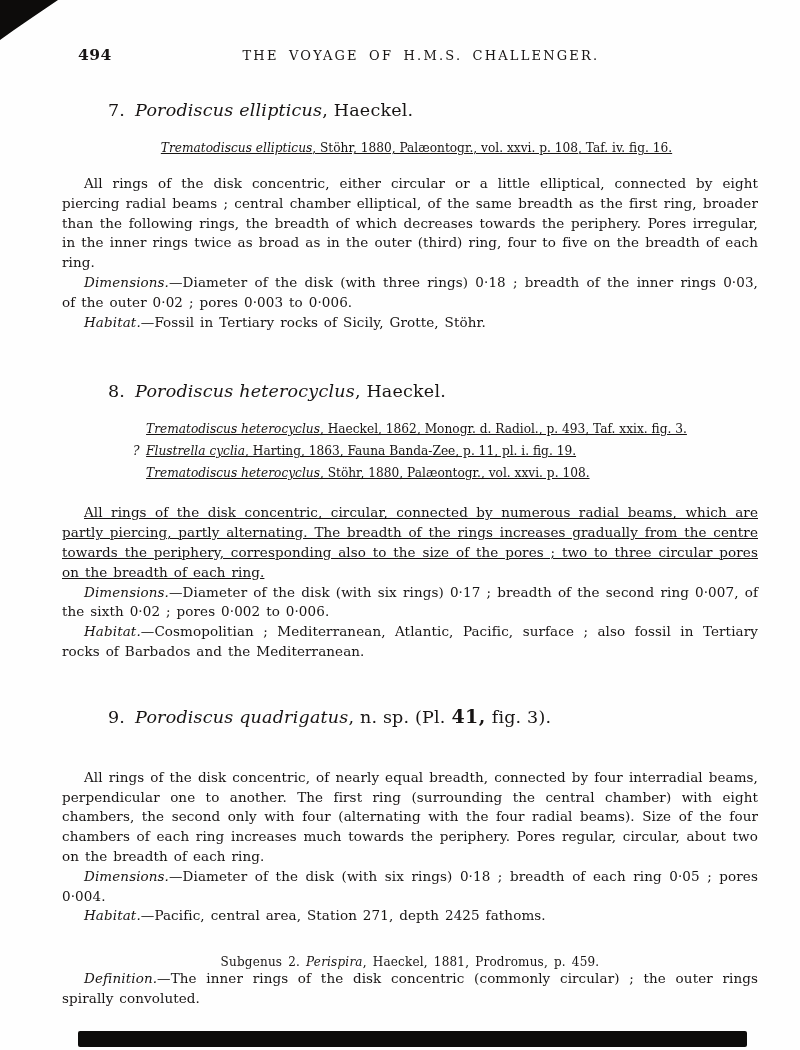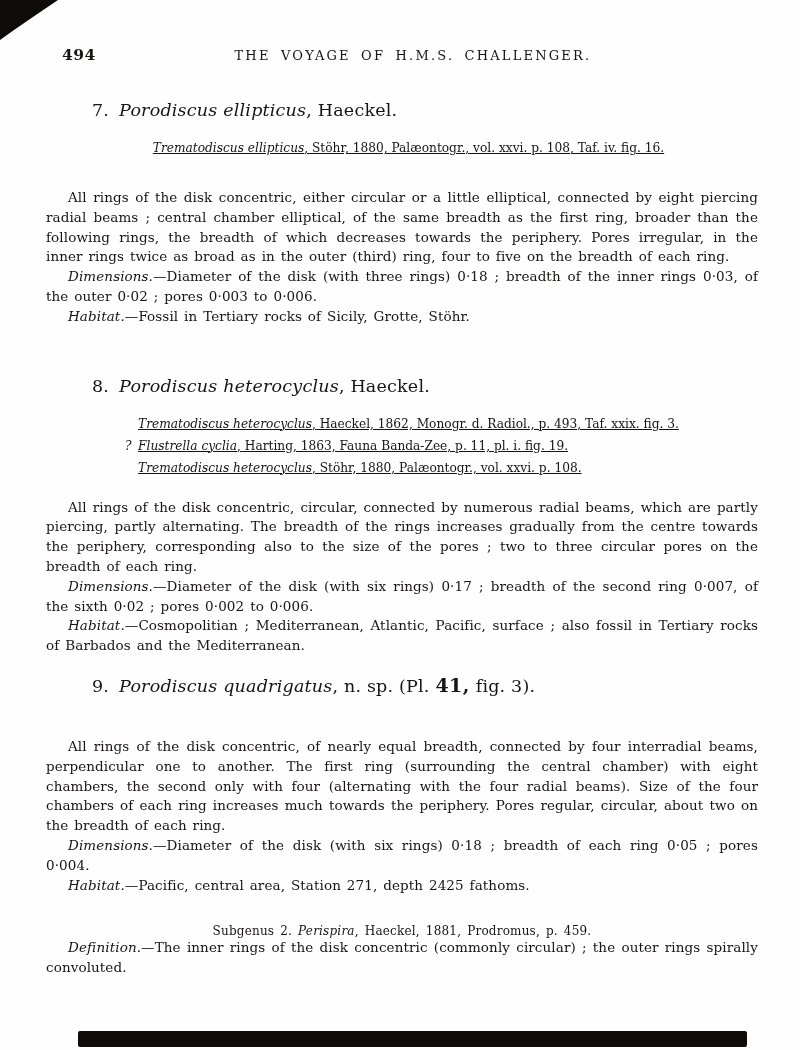--- a/index.html
+++ b/index.html
@@ -8,21 +8,21 @@
     background:#fefefe;
     font-family:"DejaVu Serif","Liberation Serif",serif;
     color:#171413;
     position:relative;
     overflow:hidden;
     -webkit-font-smoothing:antialiased;
   }
   .page{
     position:relative;
     width:800px;height:846px;
-    padding:45px 42px 0 46px;
+    padding:45px 42px 0 62px;
     box-sizing:border-box;
   }
   
   .corner-blot{
     position:absolute;left:0;top:0;width:58px;height:40px;
     background:#0d0c0b;
     clip-path:polygon(0 0,58px 0,30px 19px,14px 30px,0 40px);
   }
   .bottom-bar{
     position:absolute;left:78px;top:1031px;width:669px;height:16px;
@@ -43,41 +43,41 @@
     word-spacing:4px;
     transform:translateX(-14px);
   }
   
   h2.species{
     font-weight:normal;font-size:17.5px;
     margin:0 0 0 46px;letter-spacing:.2px;
   }
   .sec7 h2{margin-top:36px;}
   .sec8 h2{margin-top:49px;}
-  .sec9 h2{margin-top:18px;}
+  .sec9 h2{margin-top:43px;}
   h2 .num{margin-right:10px;}
   .it{font-style:italic;}
   .plate{font-weight:bold;font-size:19px;letter-spacing:.5px;}
   
   .cites{
     display:table;margin:17px auto 0 auto;
     font-size:12.2px;line-height:22px;
     text-align:left;
     text-decoration:underline;
   }
   .cite{padding-left:13px;white-space:nowrap;}
   .cite .prefix{display:inline-block;width:13px;margin-left:-13px;font-style:italic;}
   
   p.body{
     margin:0;font-size:13.5px;line-height:19.8px;
     text-align:justify;text-indent:22px;
     word-spacing:1.5px;letter-spacing:.1px;
   }
-  p.body.first{margin-top:29px;}
-  .sec8 p.body.first{margin-top:19px;}
+  p.body.first{margin-top:15px;}
+  .sec8 p.body.first{margin-top:19px;text-decoration:underline;}
   .sec9 p.body.first{margin-top:41px;}
   
   .subgenus{
     margin-top:29px;text-align:center;
     font-size:12px;letter-spacing:.2px;word-spacing:2px;
   }
   .definition{margin-top:21px;}
 </style>
 </head>
 <body>

